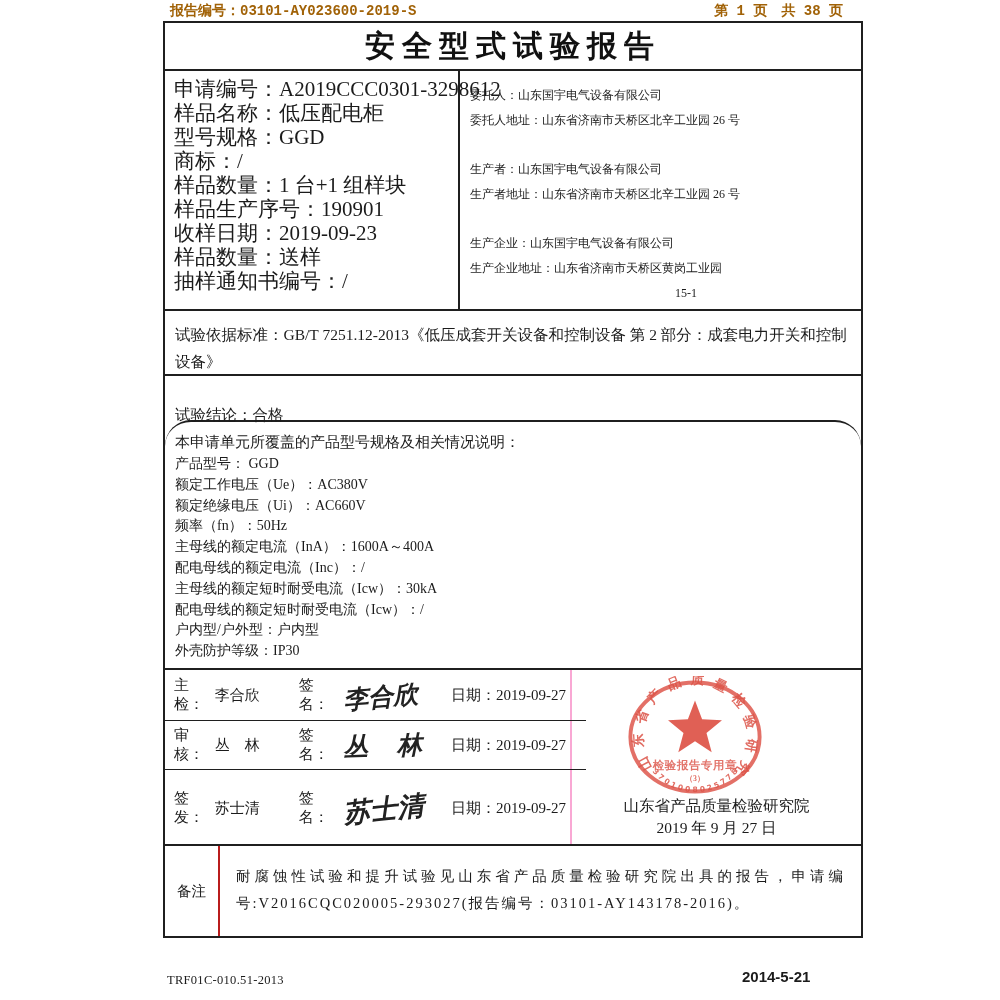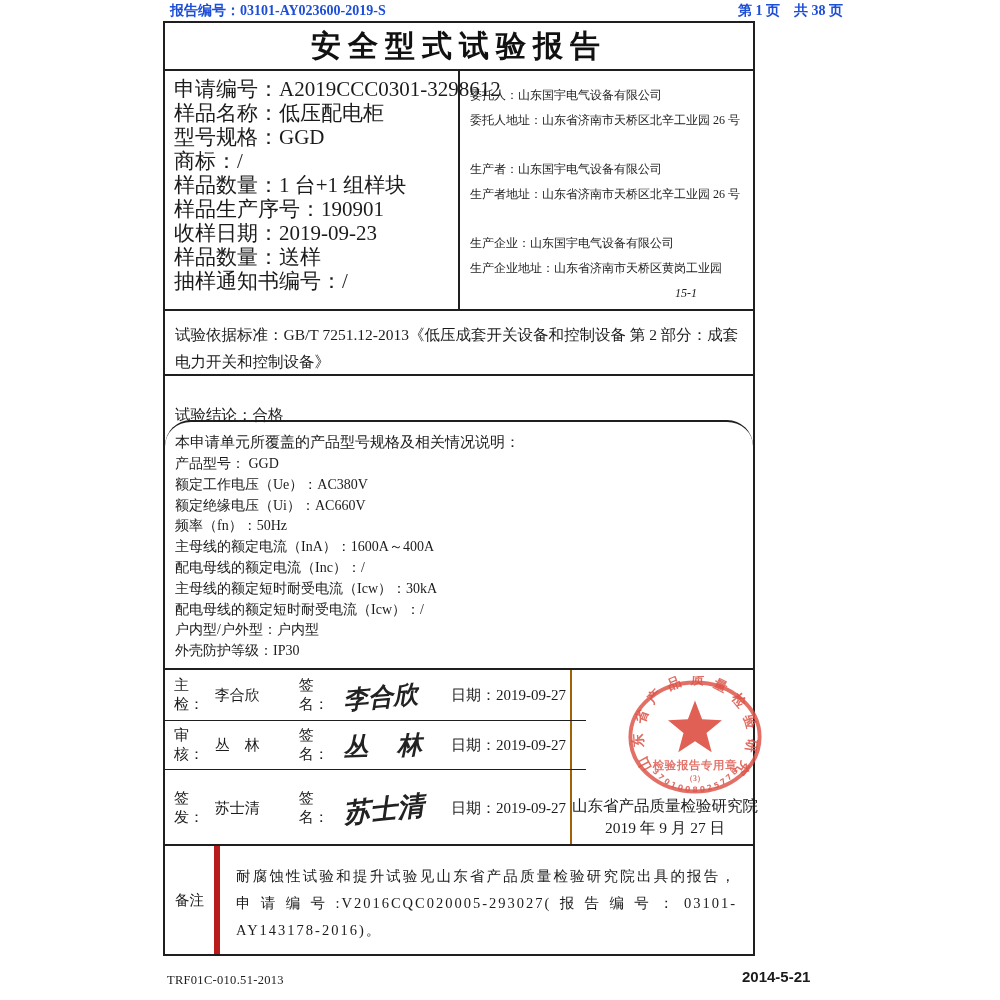--- a/index.html
+++ b/index.html
@@ -6,73 +6,73 @@
   html,body { background:#ffffff; }
   .page {
     position:relative; width:1000px; height:1000px; background:#ffffff;
     font-family:"Liberation Serif","DejaVu Serif",serif; color:#1b1b1b;
     overflow:hidden;
   }
   
   .top-header {
     position:absolute; left:170px; top:2px; width:673px;
     display:flex; justify-content:space-between;
-    font-family:Liberation Serif, serif;
-    font-weight:bold; font-size:14px; color:#1d4ed8;
+    font-family:Liberation Mono, monospace;
+    font-weight:bold; font-size:14px; color:#a16207;
   }
   
   .doc {
-    position:absolute; left:163px; top:21px; width:592px;
+    position:absolute; left:163px; top:21px; width:700px;
     border:2px solid #1f1f1f;
   }
   .sect { border-top:2px solid #1f1f1f; }
   .sect:first-child { border-top:none; }
 
   .title-box {
     height:46px; display:flex; align-items:center; justify-content:center;
     font-size:30px; font-weight:bold; letter-spacing:7px; color:#111;
   }
 
   
   .info { display:flex; height:240px; }
   .info-left { width:295px; border-right:2px solid #1f1f1f; padding:6px 0 0 9px; font-size:21px; }
   .info-left .ln { line-height:24px; white-space:nowrap; }
   .info-right { flex:1; padding:12px 0 0 10px; font-size:12px; }
   .info-right .ln { line-height:25px; white-space:nowrap; }
   .info-right .gap { margin-top:24px; }
-  .info-right .indent { padding-left:205px;font-style:italic; }
+  .info-right .indent { padding-left:205px; }
 
   .standard-box { height:65px; padding:10px 12px 0 10px; font-size:15.5px; line-height:27px; }
   .conclusion-box { height:46px; padding:29px 10px 0 10px; font-size:15.5px; }
 
   .specs-box { height:248px; padding:8px 10px 0 10px; font-size:14px;border-radius:26px; }
   .specs-box .ln { line-height:20.8px; white-space:nowrap; }
   .specs-box .head { font-size:15px; line-height:24px; }
 
   
   .sig { display:flex; height:176px; }
-  .sig-left { width:407px; border-right:2px solid #a16207; display:grid; grid-template-rows:50px 49px 77px; }
+  .sig-left { width:407px; border-right:2px solid #f9a8d4; display:grid; grid-template-rows:50px 49px 77px; }
   .sig-row { display:flex; align-items:center; padding:0 20px 0 9px; font-size:15px; border-top:1.5px solid #1f1f1f; }
   .sig-row:first-child { border-top:none; }
   .sig-row .nm { margin:0 14px 0 2px; min-width:70px; }
   .sig-row .hand {
     font-family:"DejaVu Sans",sans-serif; font-style:italic; font-weight:bold;
     font-size:25px; transform:rotate(-5deg); margin-left:6px; width:125px;
     white-space:nowrap; color:#222;
   }
   .sig-row.r2 .hand { letter-spacing:10px; transform:rotate(-2deg); }
   .sig-row.r3 .hand { font-size:27px; transform:rotate(-6deg); }
   .sig-row .dt { margin-left:auto; white-space:nowrap; }
   .sig-right { position:relative; flex:1; display:flex; flex-direction:column; justify-content:flex-end; align-items:center; padding-bottom:5px; }
   .stamp-svg { position:absolute; left:52px; top:6px; width:142px; height:122px; }
   .org-line { font-size:15.5px; line-height:22px; white-space:nowrap; }
 
   
   .remark { display:flex; min-height:92px; }
-  .remark-label { width:55px; border-right:6px solid #b91c1c; display:flex; align-items:center; justify-content:center; font-size:14.5px; }
+  .remark-label { width:55px; border-right:2px solid #b91c1c; display:flex; align-items:center; justify-content:center; font-size:14.5px; }
   .remark-body { flex:1; padding:17px 16px 10px 16px; font-size:14.5px; line-height:27px; text-align:justify; text-justify:inter-character; letter-spacing:2px; }
 
   
   .footer-left { position:absolute; left:167px; top:973px; font-size:12.5px; letter-spacing:0.3px; }
   .footer-right { position:absolute; left:742px; top:968px; font-family:"Liberation Sans","DejaVu Sans",sans-serif; font-weight:bold; font-size:15px; }
 </style>
 </head>
 <body>
 
 <div class="page">

